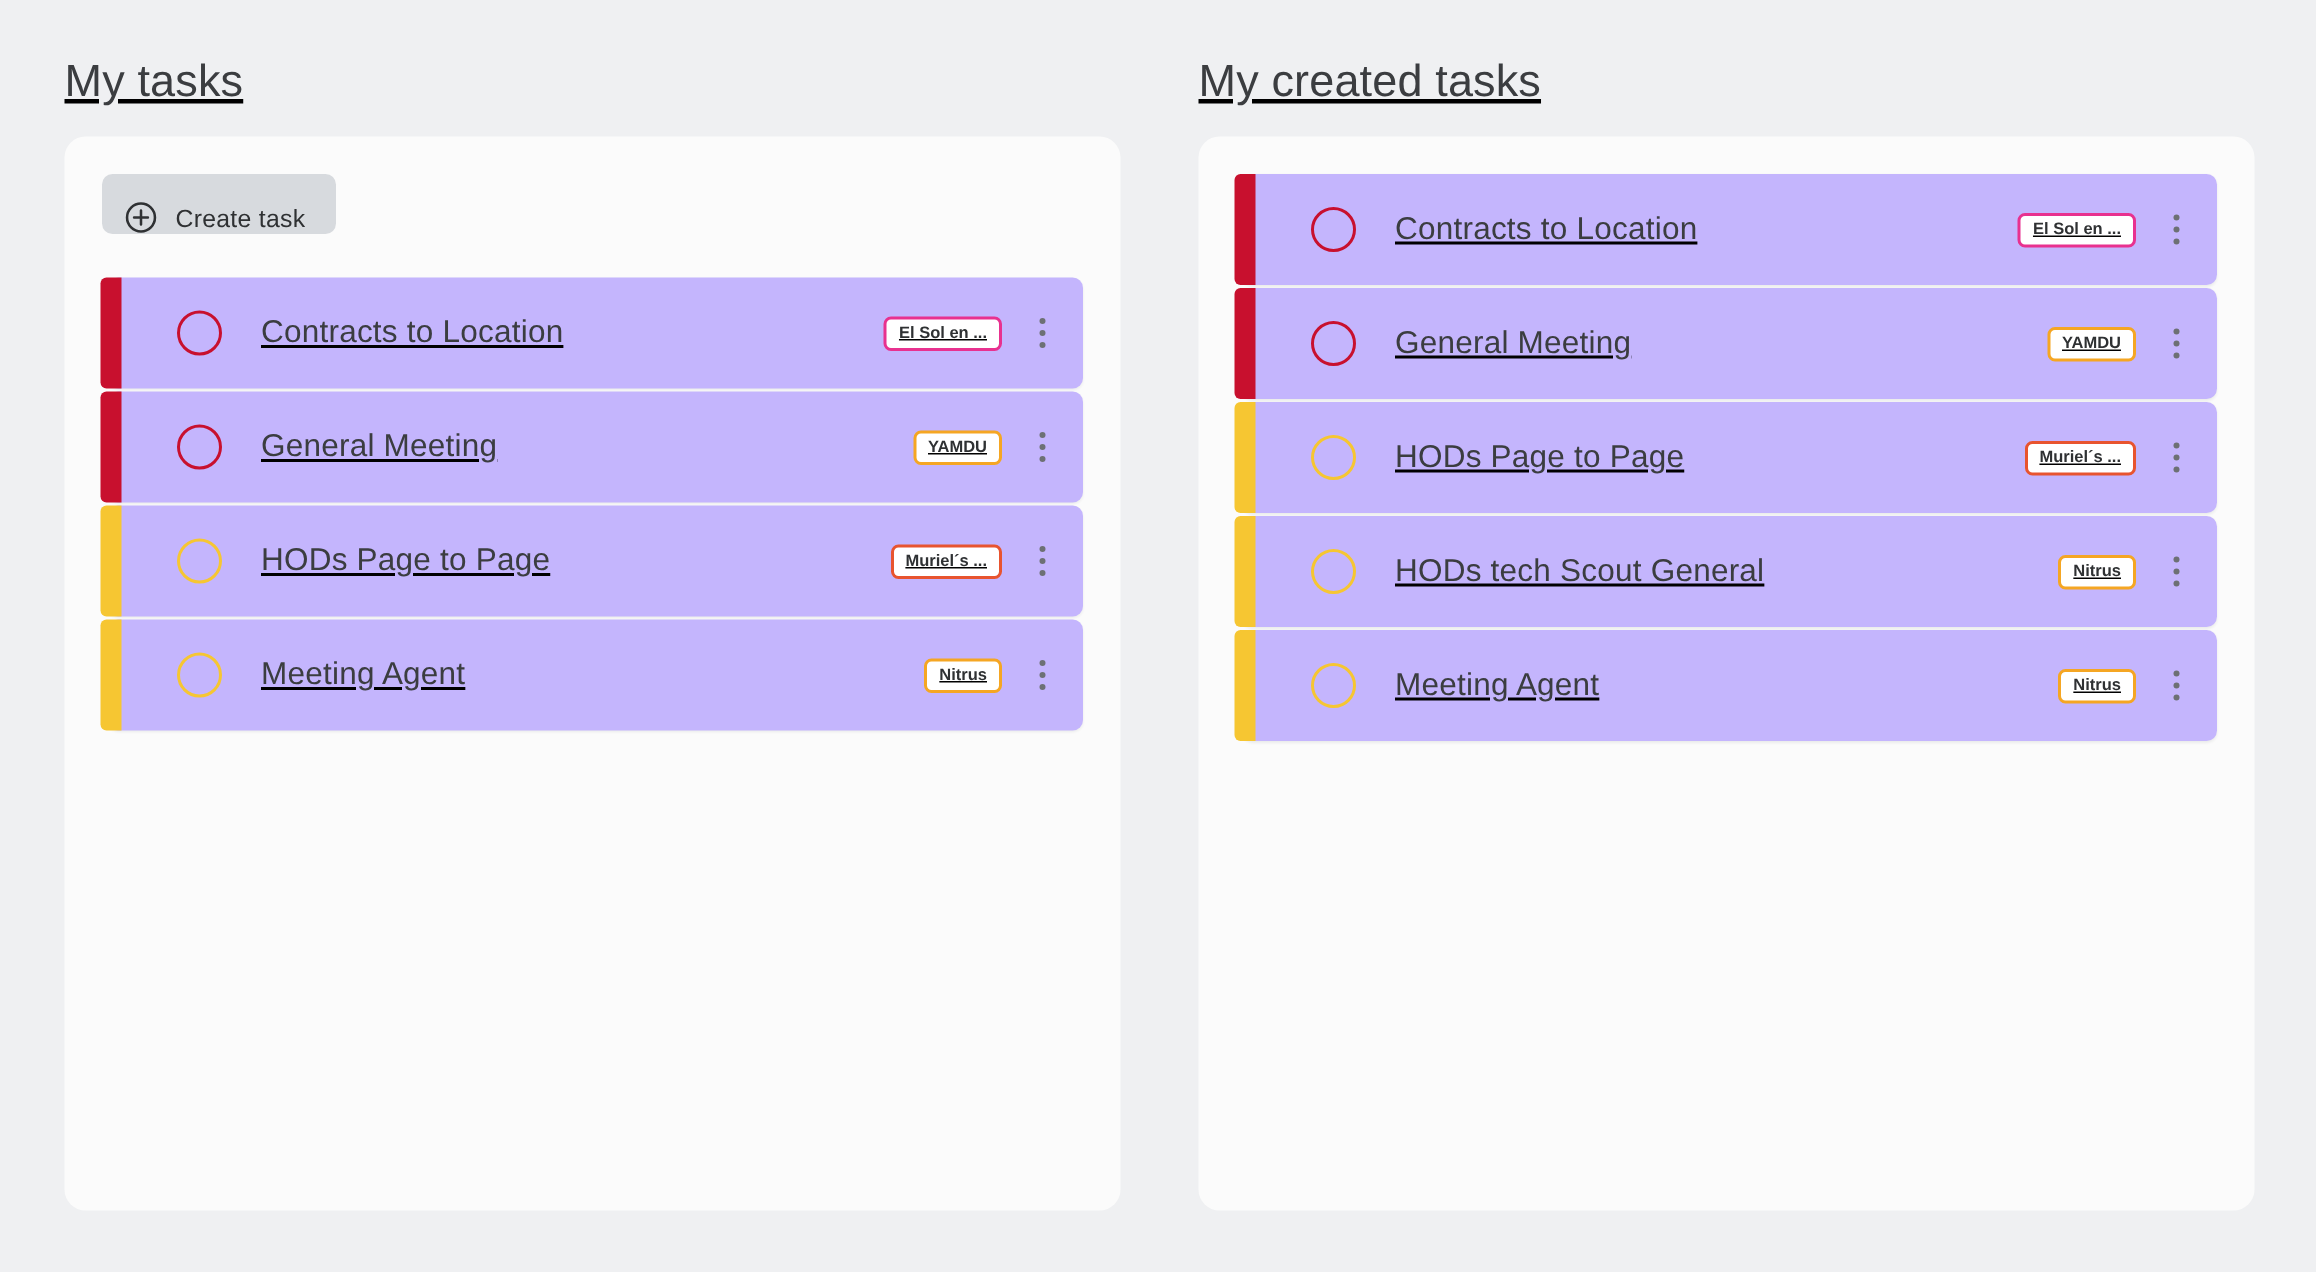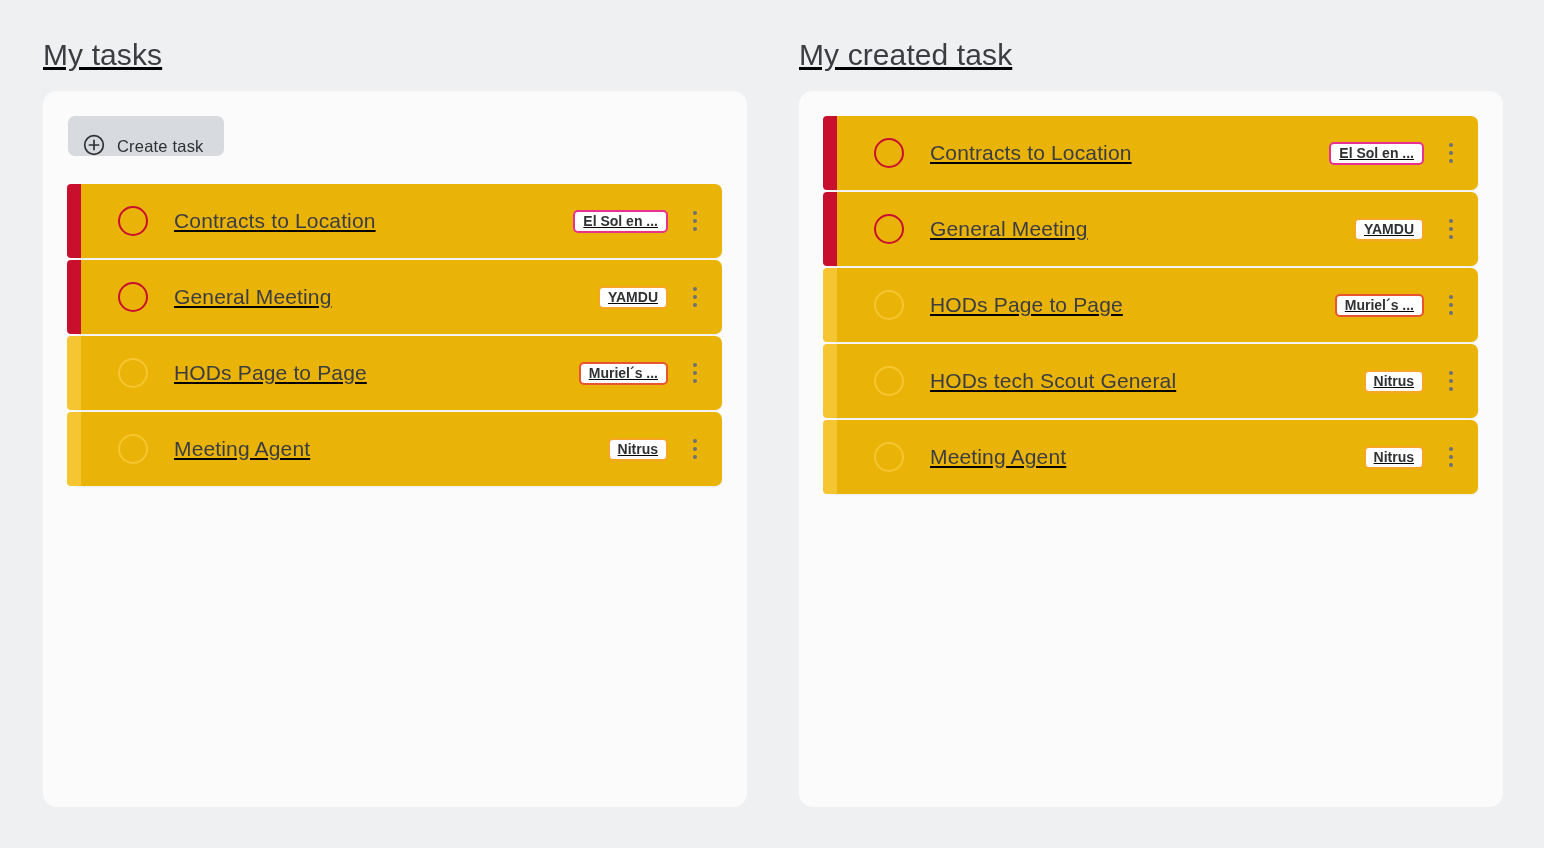--- a/index.html
+++ b/index.html
@@ -90,21 +90,21 @@
     gap: 2px;
   }
 
   .task-list-left  { margin-top: 24px; padding-left: 29px; padding-right: 25px; }
   .task-list-right { margin-top: 25px; padding-left: 29px; padding-right: 25px; }
 
   .task-row {
     position: relative;
     display: flex;
     align-items: center;
-    background: #eab308;
+    background: #c4b5fd;
     border-radius: 7px;
     height: 74px;
     padding-left: 46px;
     padding-right: 14px;
     box-shadow: 0 1px 2px rgba(20,22,26,0.07);
   }
 
   .accent-bar {
     position: absolute;
     left: -5px;
@@ -139,21 +139,21 @@
   }
 
   .badge {
     display: inline-flex;
     align-items: center;
     justify-content: center;
     height: 23px;
     border-radius: 5px;
     border: 2px solid #888;
     padding: 0 8px;
-    font-size: 14px;
+    font-size: 11px;
     font-weight: 700;
     color: #2f3133;
     white-space: nowrap;
     background: #ffffff;
     flex: 0 0 auto;
   }
 
   .menu-dots {
     width: 26px;
     height: 34px;
@@ -238,21 +238,21 @@
               <span></span>
               <span></span>
               <span></span>
             </div>
           </div>
         </div>
     </div>
   </div>
 
   <div class="column column-right">
-    <h1 class="column-title">My created task</h1>
+    <h1 class="column-title">My created tasks</h1>
 
     <div class="card card-right">
       <div class="task-list task-list-right">
           <div class="task-row">
             <div class="accent-bar accent-red"></div>
             <div class="status-circle circle-red"></div>
             <div class="task-title">Contracts to Location</div>
             <div class="badge" style="border-color: rgb(232, 49, 143);">El Sol en ...</div>
             <div class="menu-dots">
               <span></span>

